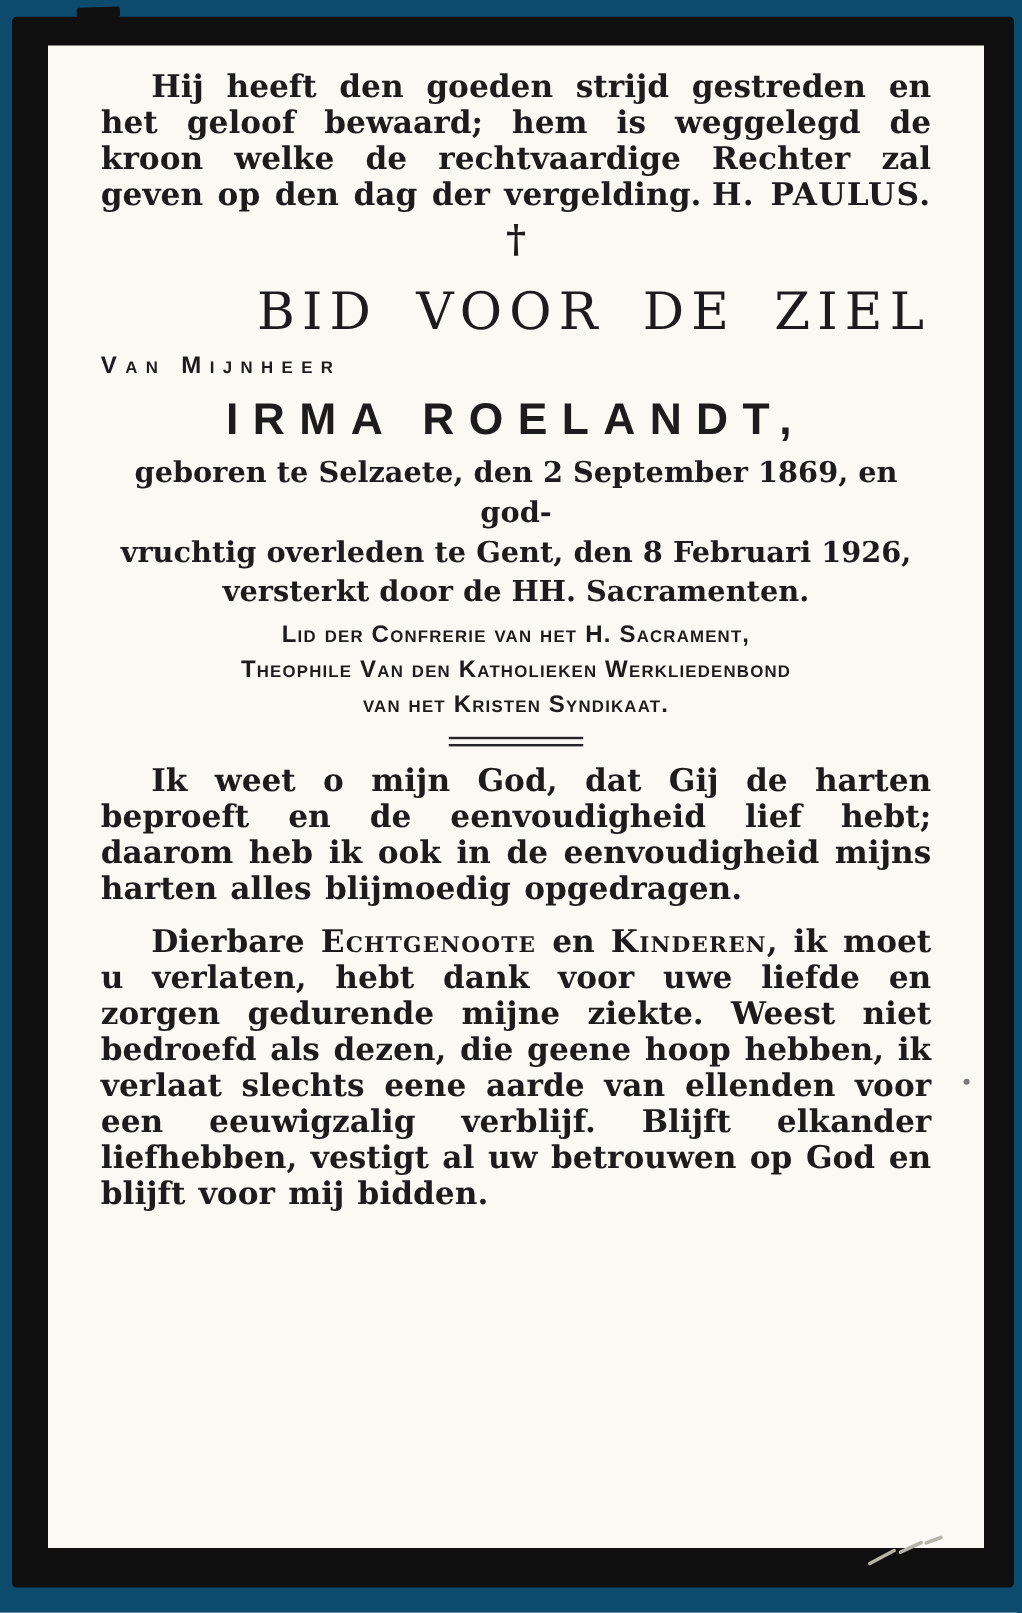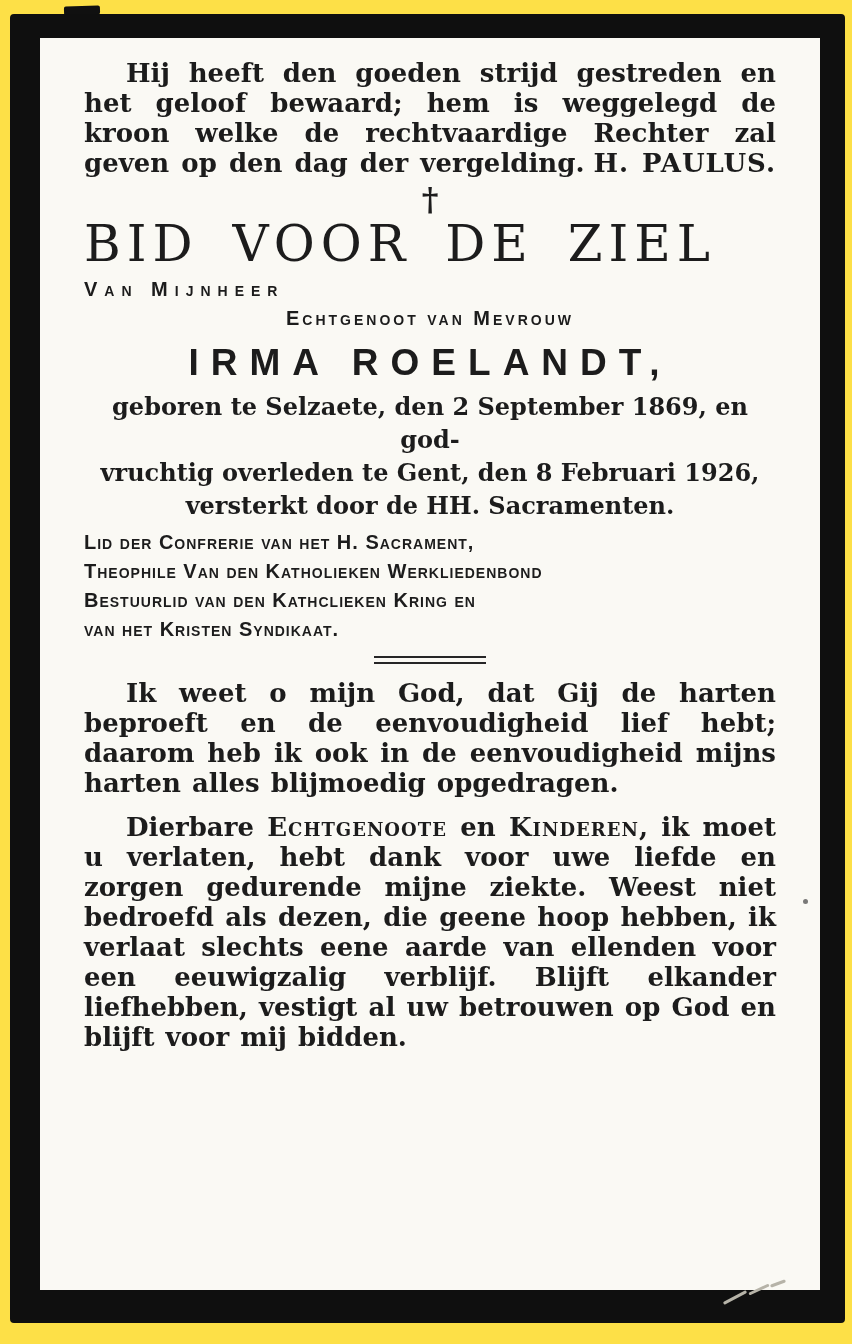--- a/index.html
+++ b/index.html
@@ -1,40 +1,40 @@
 <!DOCTYPE html>
 <html><head>
 <meta charset="utf-8">
 <style>
   html,body { margin:0; padding:0; background:#e9e8e2; }
   .page {
     position:relative; width:852px; height:1344px;
-    background:#fde047; overflow:hidden;
+    background:#0c4a6e; overflow:hidden;
     font-family:"DejaVu Serif", serif; color:#1c1c1c;
   }
   .frame {
     position:absolute; left:10px; top:14px; width:835px; height:1309px;
     box-sizing:border-box;
     border:solid #0f0f0f; border-width:24px 25px 33px 30px;
     border-radius:4px;
     background:#faf9f4;
   }
   .content { padding:20px 44px 0 44px; }
 
   .quote {
     margin:0; font-size:26px; line-height:30px; font-weight:700;
     text-align:justify; text-indent:42px; word-spacing:3px;
   }
   .attr { float:right; letter-spacing:1px; text-indent:0; }
 
   .cross { text-align:center; font-size:32px; line-height:38px; margin-top:2px; font-weight:700; }
 
   .title {
-    text-align:left; font-size:50px; line-height:48px; font-weight:400;
-    letter-spacing:6px; word-spacing:12px; margin-top:2px; white-space:nowrap;
+    text-align:right; font-size:43px; line-height:48px; font-weight:400;
+    letter-spacing:6px; word-spacing:12px; margin-top:18px; white-space:nowrap;
   }
   .subtitle {
     font-family:"Liberation Sans", sans-serif; font-weight:700;
     font-variant:small-caps; font-size:20px; letter-spacing:7px; margin-top:10px;
   }
   .name { text-align:center; margin-top:10px; font-family:"Liberation Sans", sans-serif; font-weight:700; white-space:nowrap; }
   .name-first { font-size:37px; font-variant:small-caps; letter-spacing:3px; }
   .name-last  { font-size:48px; letter-spacing:2px; }
   .spouse-intro {
     text-align:center; font-family:"Liberation Sans", sans-serif; font-weight:700;
@@ -43,21 +43,21 @@
   .spouse-name {
     text-align:center; font-family:"Liberation Sans", sans-serif; font-weight:700;
     font-size:37px; letter-spacing:12px; margin-top:12px; white-space:nowrap;
   }
   .life-dates {
     text-align:center; font-size:24px; line-height:33px; font-weight:700;
     white-space:pre-line; margin-top:6px;
   }
   .memberships { margin-top:6px; }
   .membership {
-    font-family:"Liberation Sans", sans-serif; font-weight:700;
+    text-align:center; font-family:"Liberation Sans", sans-serif; font-weight:700;
     font-variant:small-caps; font-size:20px; line-height:29px; letter-spacing:1px;
   }
   .divider {
     width:112px; height:4px; margin:12px auto 2px auto;
     border-top:2px solid #262626; border-bottom:2px solid #262626;
   }
   .body-p {
     margin:14px 0 0 0; font-size:26px; line-height:30px; font-weight:700;
     text-align:justify; text-indent:42px; word-spacing:2px;
   }
@@ -87,32 +87,30 @@
         <span class="attr">H. PAULUS.</span>
       </p>
 
       <div class="cross">†</div>
 
       <div class="title">BID VOOR DE ZIEL</div>
 
       <div class="subtitle">Van Mijnheer</div>
 
 
-      <div class="spouse-intro">Echtgenoot van Mevrouw</div>
 
       <div class="spouse-name">IRMA ROELANDT,</div>
 
       <div class="life-dates">geboren te Selzaete, den 2 September 1869, en god-
 vruchtig overleden te Gent, den 8 Februari 1926,
 versterkt door de HH. Sacramenten.</div>
 
       <div class="memberships">
         <div class="membership">Lid der Confrerie van het H. Sacrament,</div>
         <div class="membership">Theophile Van den Katholieken Werkliedenbond</div>
-        <div class="membership">Bestuurlid van den Kathclieken Kring en</div>
         <div class="membership">van het Kristen Syndikaat.</div>
       </div>
 
       <div class="divider"></div>
 
 
       <p class="body-p">
         <span>Ik weet o mijn God, dat Gij de harten beproeft en de eenvoudigheid lief hebt; daarom heb ik ook in de eenvoudigheid mijns harten alles blijmoedig opgedragen.</span>
       </p>
 

